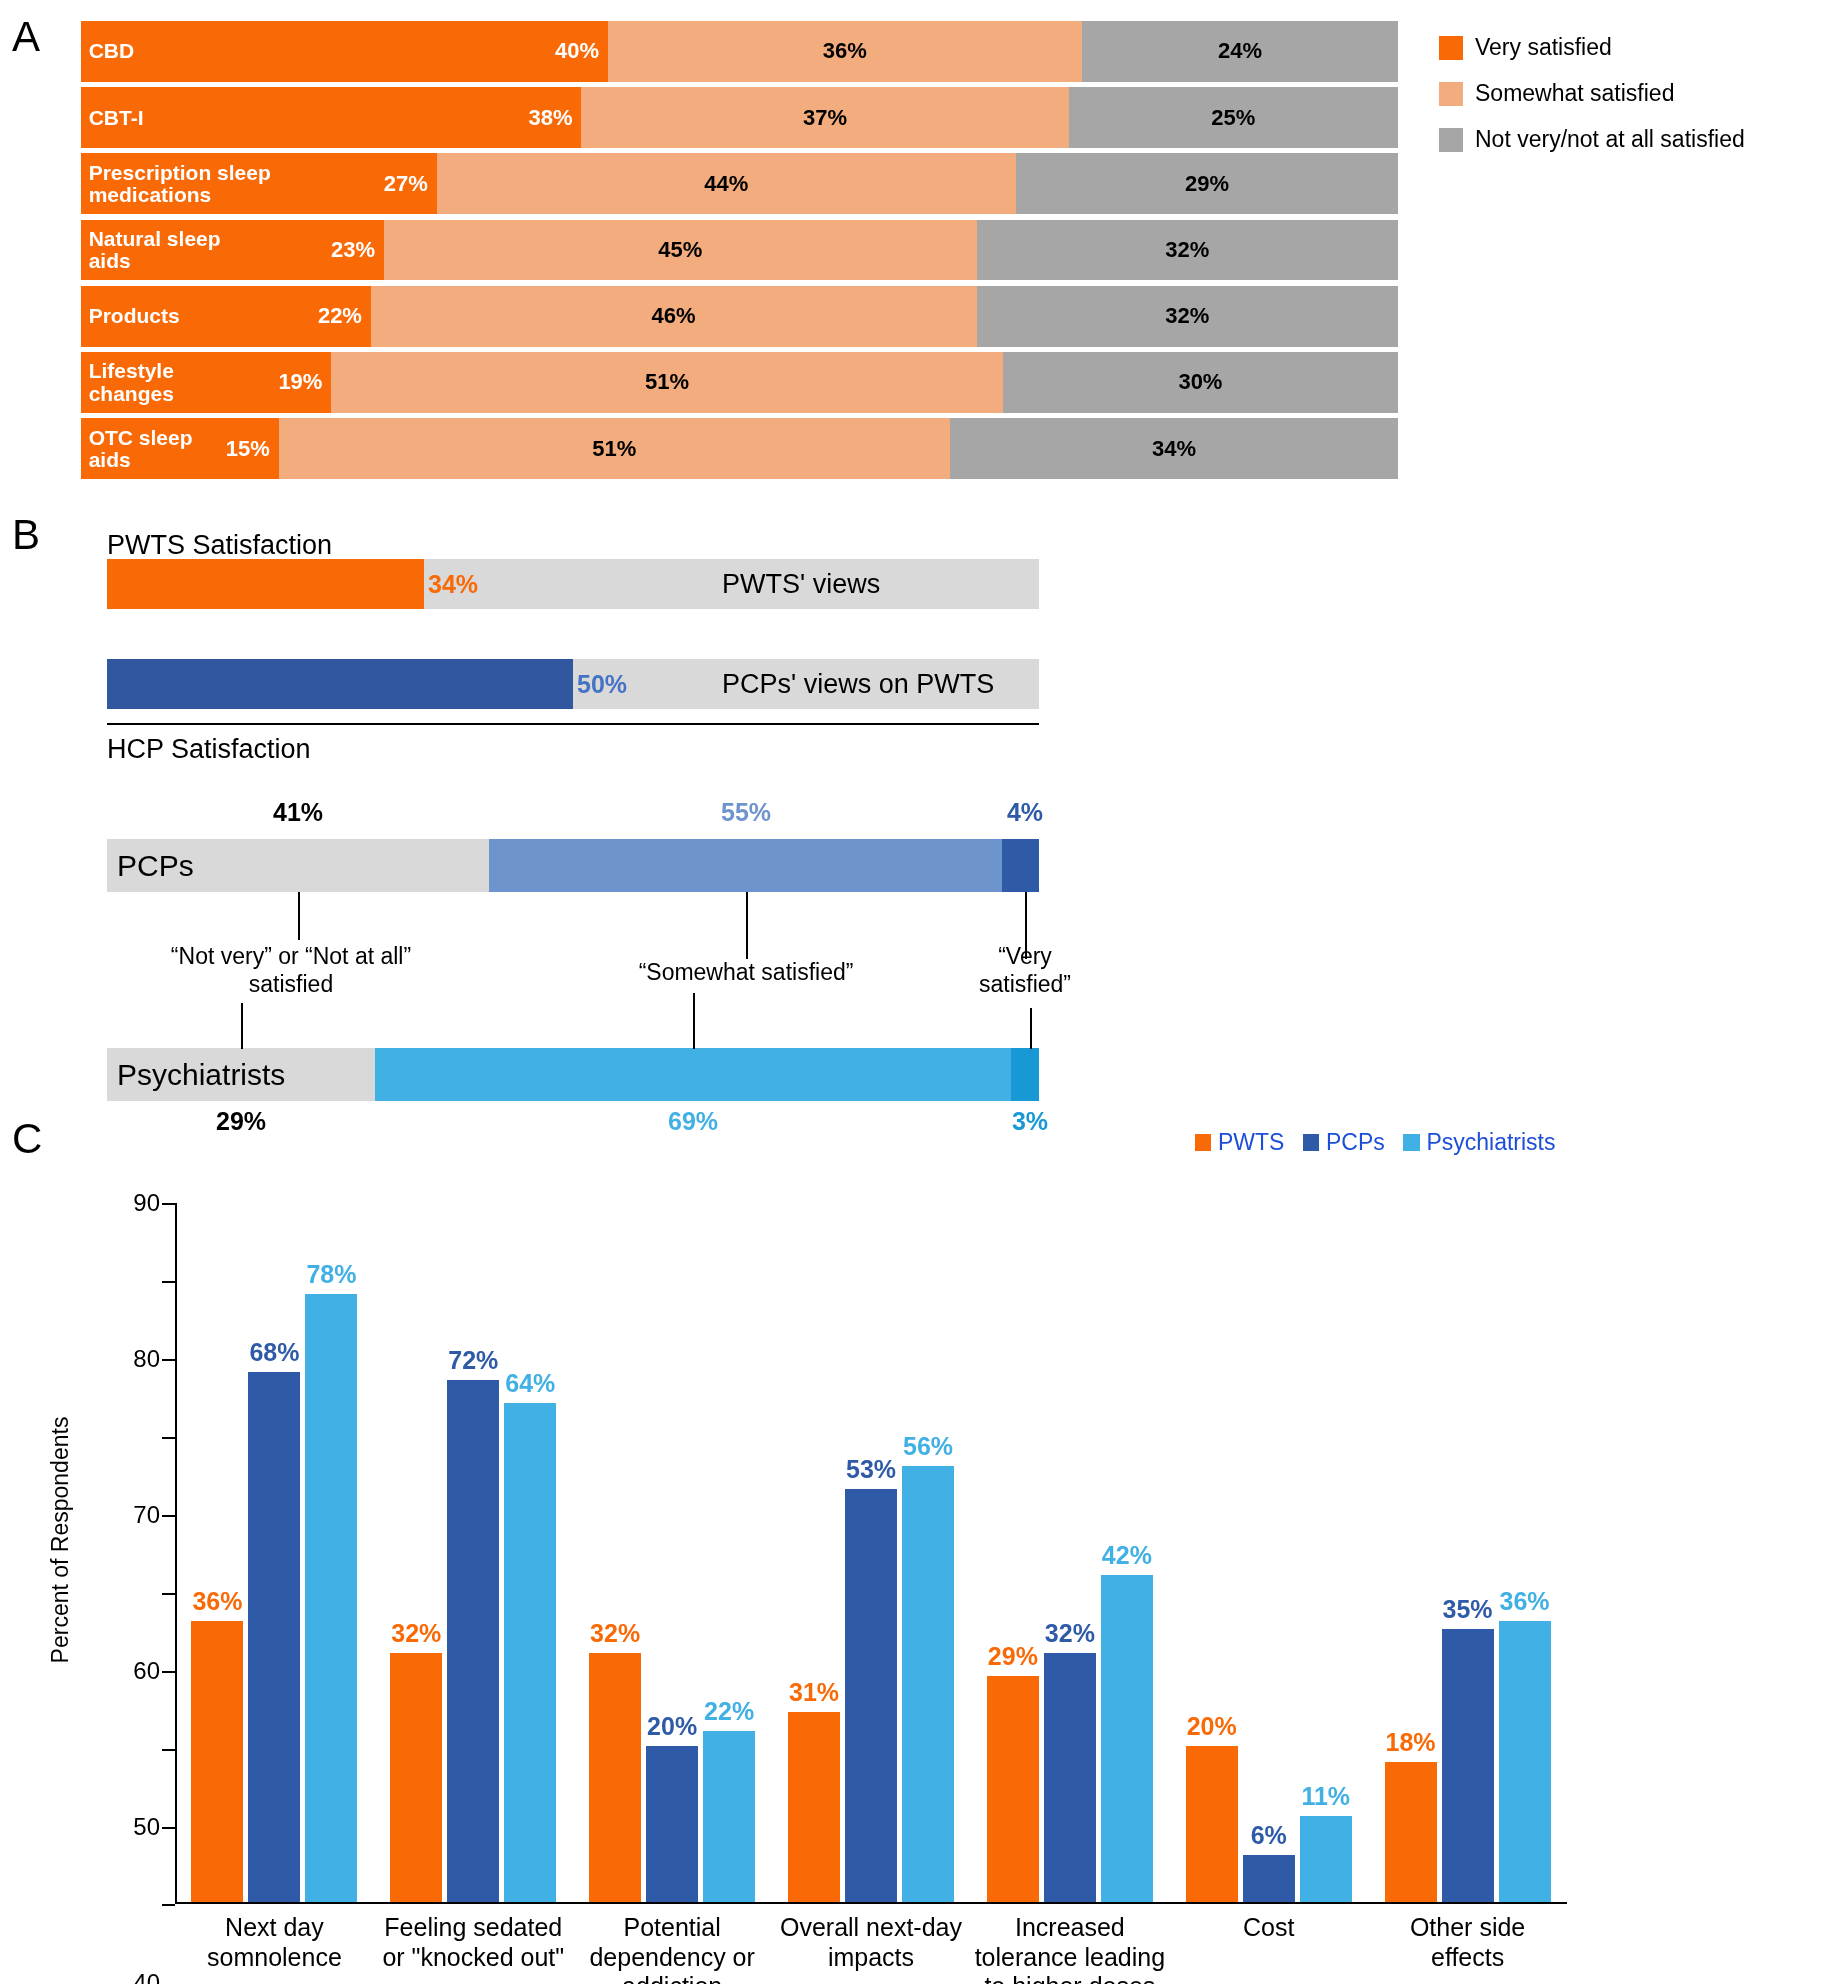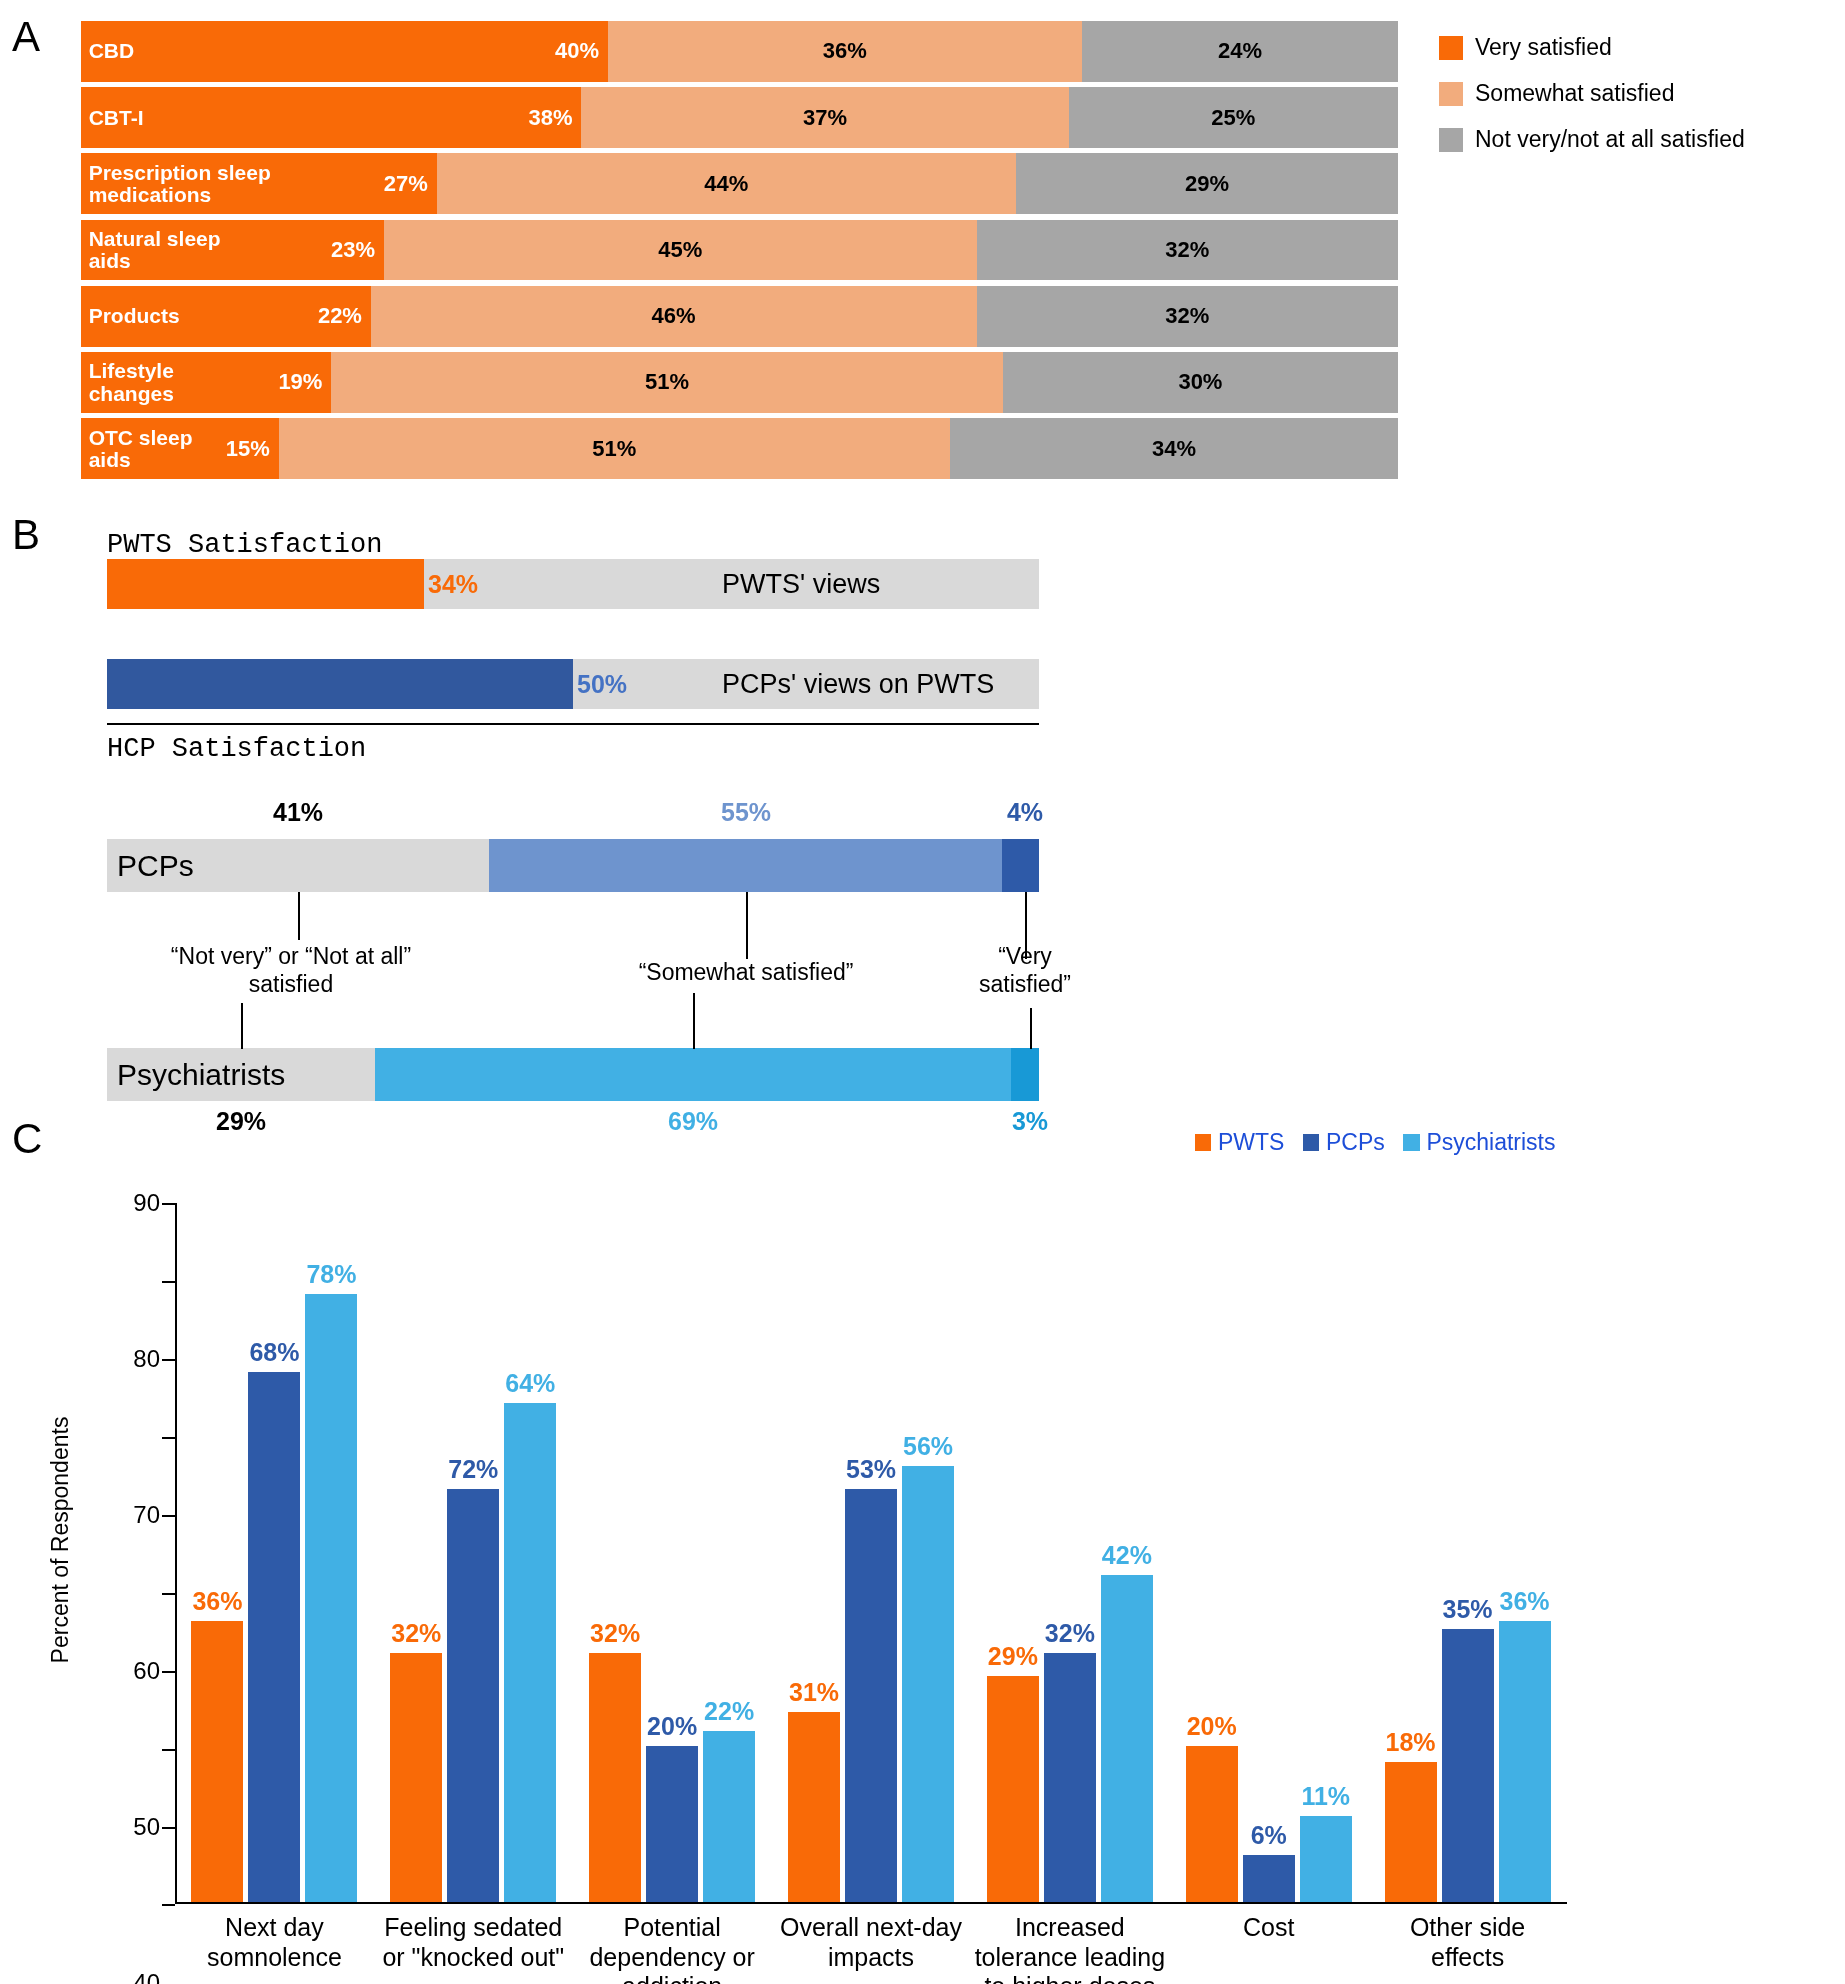--- a/index.html
+++ b/index.html
@@ -79,21 +79,21 @@
   .a-legend-item { display: flex; align-items: center; gap: 12px; }
   .a-swatch { width: 24px; height: 24px; flex: 0 0 auto; }
   .a-legend-label { font-size: 23px; color: #000; white-space: nowrap; }
 
   
   #panelB { position: absolute; left: 0; top: 493px; width: 1846px; height: 586px; }
   #panelB .letter { left: 12px; top: 21px; }
 
   .b-title {
     position: absolute;
-    font-size: 27px; color: #000; white-space: nowrap; font-family: Liberation Mono, monospace;
+    font-size: 27px; color: #000; white-space: nowrap;
   }
   #b-title-pwts { left: 107px; top: 37px; }
   #b-title-hcp  { left: 107px; top: 241px; }
 
   .b-track {
     position: absolute;
     height: 50px;
     background: #D9D9D9;
     display: flex; align-items: center;
   }
@@ -483,21 +483,21 @@
               <span class="c-barval v-pcp">68%</span>
             </div>
             <div class="c-bar c-bar-psy" style="height: 608px;">
               <span class="c-barval v-psy">78%</span>
             </div>
           </div>
           <div class="c-group">
             <div class="c-bar c-bar-pwts" style="height: 249px;">
               <span class="c-barval v-pwts">32%</span>
             </div>
-            <div class="c-bar c-bar-pcp" style="height: 413px; padding-left: 40px;">
+            <div class="c-bar c-bar-pcp" style="height: 522px; padding-left: 40px;">
               <span class="c-barval v-pcp">72%</span>
             </div>
             <div class="c-bar c-bar-psy" style="height: 499px;">
               <span class="c-barval v-psy">64%</span>
             </div>
           </div>
           <div class="c-group">
             <div class="c-bar c-bar-pwts" style="height: 249px;">
               <span class="c-barval v-pwts">32%</span>
             </div>

